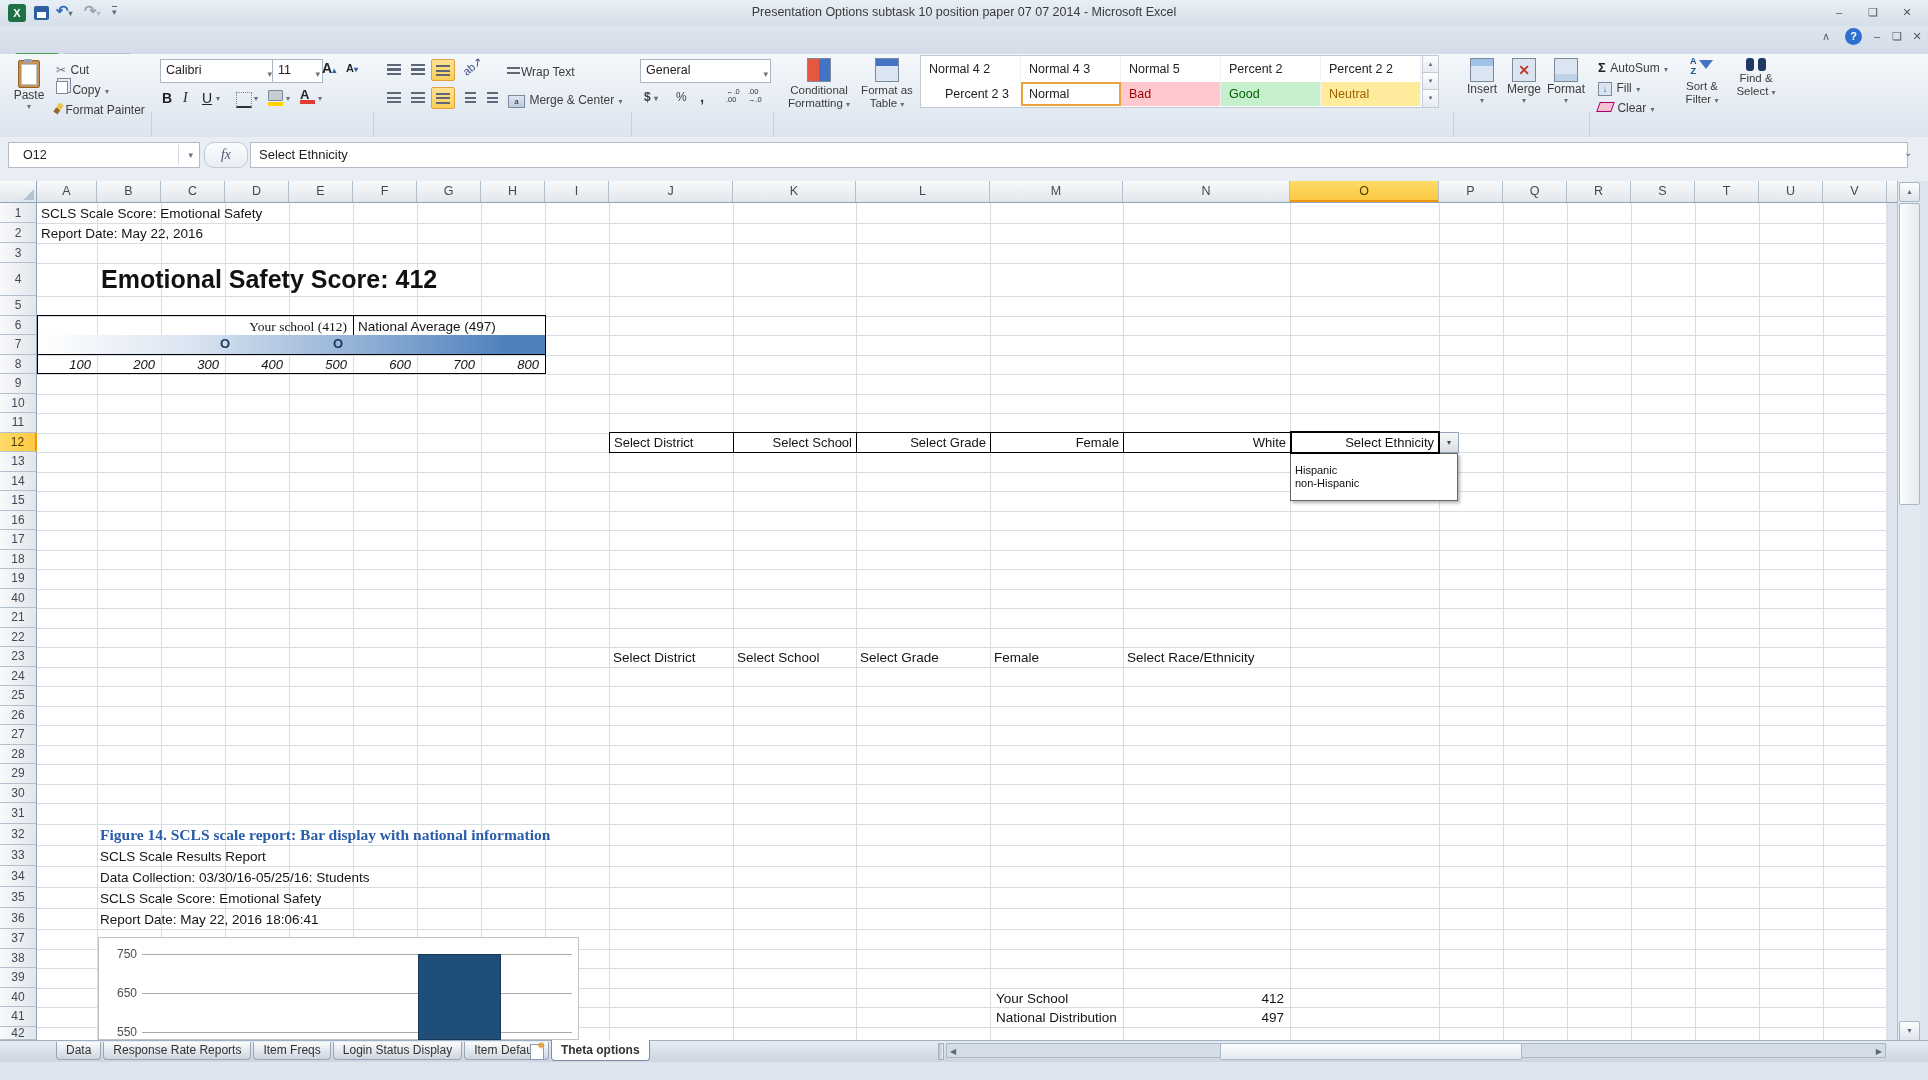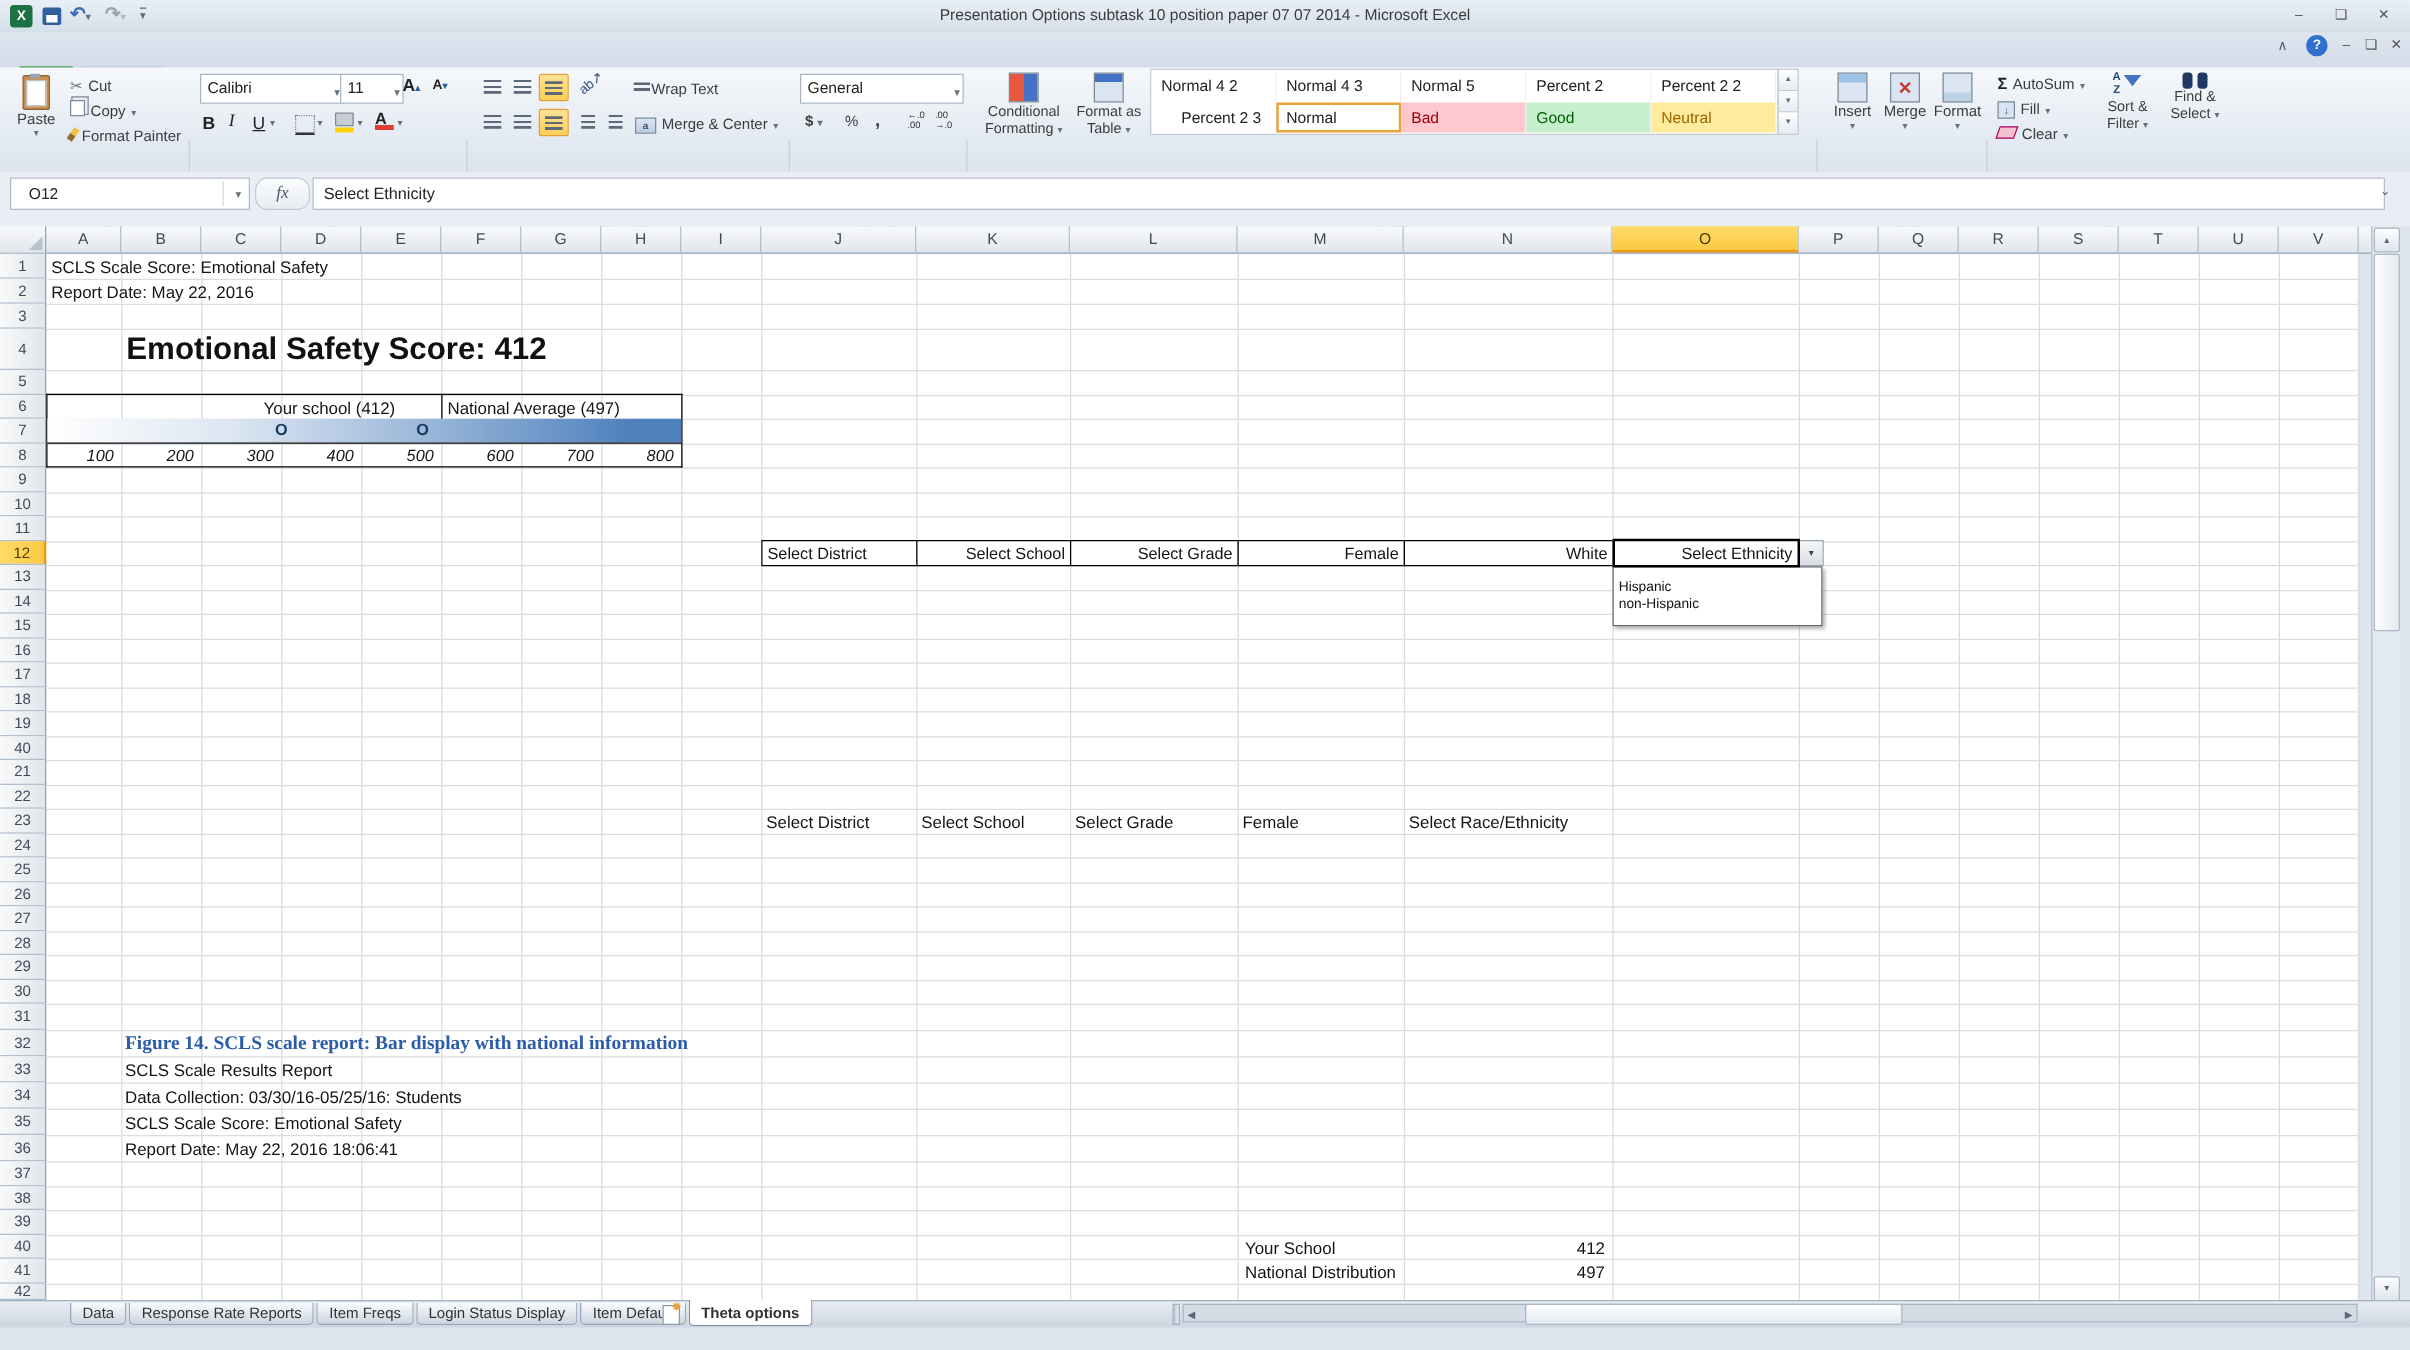--- a/index.html
+++ b/index.html
@@ -417,21 +417,21 @@
 
   <div class="cellt" style="left:41px;top:204px;">SCLS Scale Score: Emotional Safety</div>
   <div class="cellt" style="left:41px;top:224px;">Report Date: May 22, 2016</div>
   <div class="cellt" style="left:101px;top:264px;font-size:25px;font-weight:bold;line-height:31px;color:#111;">Emotional Safety Score: 412</div>
 
   <div class="abs blk" style="left:37px;top:315px;width:509px;height:1px;"></div>
   <div class="abs blk" style="left:37px;top:373px;width:509px;height:1px;"></div>
   <div class="abs blk" style="left:37px;top:315px;width:1px;height:59px;"></div>
   <div class="abs blk" style="left:545px;top:315px;width:1px;height:59px;"></div>
   <div class="abs blk" style="left:353px;top:315px;width:1px;height:20px;"></div>
-  <div class="cellt" style="left:180px;top:317px;width:167px;text-align:center;">Your school (412)</div>
+  <div class="cellt" style="left:180px;top:317px;width:167px;text-align:right;font-family:Liberation Serif, serif;">Your school (412)</div>
   <div class="cellt" style="left:358px;top:317px;">National Average (497)</div>
   <div class="abs" style="left:38px;top:335px;width:507px;height:19px;background:linear-gradient(90deg,#ffffff,#dbe5f1 30%,#95b3d7 62%,#4f81bd 92%);border-bottom:1px solid #000;">
     <span style="position:absolute;left:182px;top:1px;font-weight:bold;font-size:13px;color:#17375e;">O</span>
     <span style="position:absolute;left:295px;top:1px;font-weight:bold;font-size:13px;color:#17375e;">O</span>
   </div>
   <div id="ticksrow">
       <div class="tick" style="left: 39px; width: 52px; top: 356.5px;">100</div>
       <div class="tick" style="left: 99px; width: 56px; top: 356.5px;">200</div>
       <div class="tick" style="left: 163px; width: 56px; top: 356.5px;">300</div>
       <div class="tick" style="left: 227px; width: 56px; top: 356.5px;">400</div>
@@ -462,20 +462,29 @@
       <div class="cellt" style="left: 994px; top: 648px;">Female</div>
       <div class="cellt" style="left: 1127px; top: 648px;">Select Race/Ethnicity</div>
     </div>
 
   <div class="txt" style="left:100px;top:826px;font-family:'Liberation Serif',serif;font-weight:bold;font-size:15.5px;color:#2B5CA8;">Figure 14. SCLS scale report: Bar display with national information</div>
   <div class="cellt" style="left:100px;top:847px;">SCLS Scale Results Report</div>
   <div class="cellt" style="left:100px;top:868px;">Data Collection: 03/30/16-05/25/16: Students</div>
   <div class="cellt" style="left:100px;top:889px;">SCLS Scale Score: Emotional Safety</div>
   <div class="cellt" style="left:100px;top:910px;">Report Date: May 22, 2016 18:06:41</div>
 
+  <div id="chartbox" class="abs">
+    <div class="cgrid" style="top:16px;"></div>
+    <div class="cgrid" style="top:55px;"></div>
+    <div class="cgrid" style="top:94px;"></div>
+    <div class="cytick" style="top:9px;">750</div>
+    <div class="cytick" style="top:48px;">650</div>
+    <div class="cytick" style="top:87px;">550</div>
+    <div id="cbar"></div>
+  </div>
 
   <div class="cellt" style="left:996px;top:989px;">Your School</div>
   <div class="cellt" style="left:1160px;top:989px;width:124px;text-align:right;">412</div>
   <div class="cellt" style="left:996px;top:1008px;">National Distribution</div>
   <div class="cellt" style="left:1160px;top:1008px;width:124px;text-align:right;">497</div>
 
   <div id="vscroll" class="abs"></div>
   <div class="abs sarr" style="top:182px;">▴</div>
   <div id="vthumb" class="abs"></div>
   <div class="abs sarr" style="top:1021px;">▾</div>

